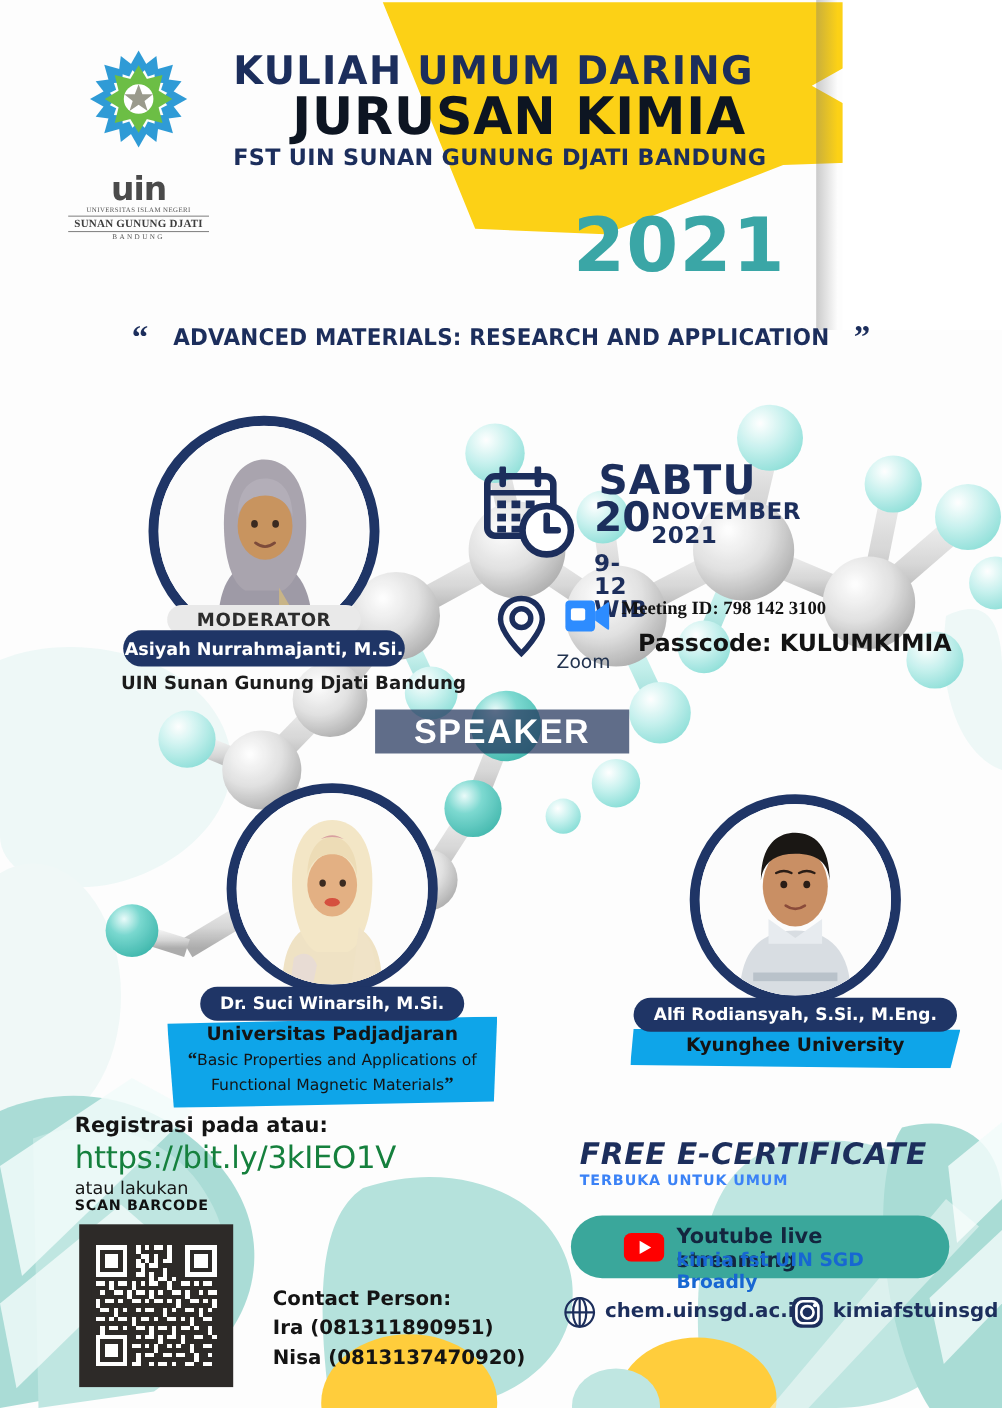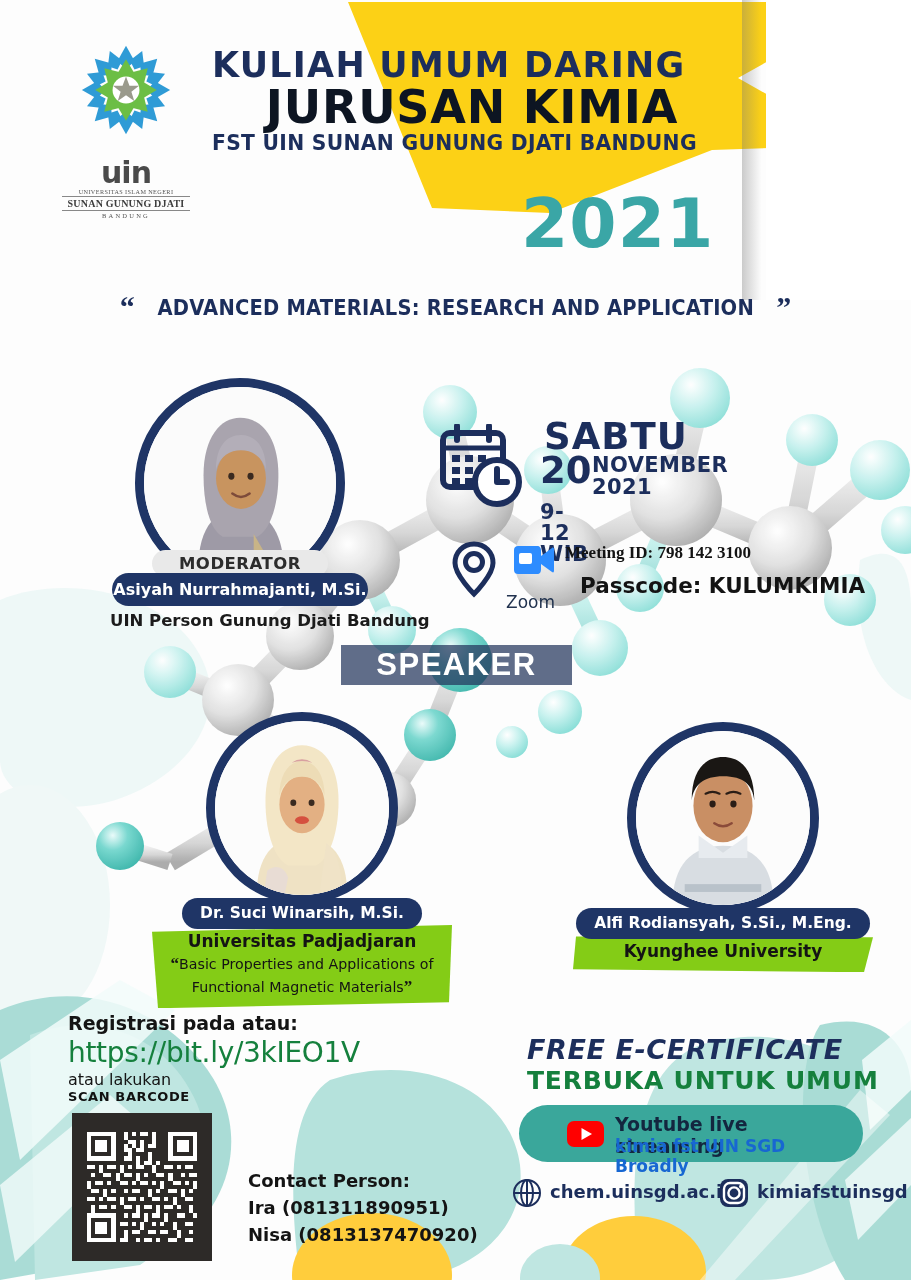--- a/index.html
+++ b/index.html
@@ -176,21 +176,21 @@
   .spk1 { left:152px; top:712px; width:300px; }
   .spk2 { left:573px; top:722px; width:300px; }
   .spk .avatar { width:192px; height:192px; border:9px solid #1f3566; }
   .spk .nm {
     position:relative; margin:-18px auto 0; height:31px; z-index:4;
     background:#1f3566; border-radius:16px; color:#fff;
     font-family:"DejaVu Sans", sans-serif; font-size:15.5px; font-weight:bold;
     line-height:31px; padding:0 18px; display:inline-block;
   }
   .yellowbar {
-    position:relative; margin-top:-4px; background:#84cc16;
+    position:relative; margin-top:-4px; background:#0ea5e9;
     padding:6px 10px 10px;
   }
   .yellowbar.left  { clip-path:polygon(0% 8%, 100% 0%, 99% 93%, 2% 100%); }
   .yellowbar.right { clip-path:polygon(1% 4%, 100% 6%, 97% 100%, 0% 92%); }
   .uni {
     font-family:"DejaVu Sans", sans-serif; font-size:17px; font-weight:bold;
     color:#141414; line-height:1.25;
   }
   .ttl {
     font-family:"DejaVu Sans", sans-serif; font-size:14.2px; color:#141414;
@@ -214,22 +214,22 @@
     color:#141414; line-height:1.5;
   }
 
   
   .cert { position:absolute; left:527px; top:1035px; z-index:6; }
   .cert .c1 {
     font-family:"DejaVu Sans", sans-serif; font-size:27px; font-weight:bold;
     color:#1c2e5c; letter-spacing:.6px; line-height:1.12;font-style:italic;
   }
   .cert .c2 {
-    font-family:"DejaVu Sans", sans-serif; font-size:25px; font-weight:bold;
-    color:#15803d; letter-spacing:.8px; line-height:1.2; margin-top:1px;
+    font-family:"DejaVu Sans", sans-serif; font-size:13px; font-weight:bold;
+    color:#3b82f6; letter-spacing:.8px; line-height:1.2; margin-top:1px;
   }
 
   .ytpill {
     position:absolute; left:519px; top:1105px; width:344px; height:57px; z-index:6;
     background:#3aa79b; border-radius:29px;
   }
   .yt-ic { position:absolute; left:48px; top:16px; width:37px; height:26px; }
   .yt1 {
     position:absolute; left:96px; top:8px;
     font-family:"DejaVu Sans", sans-serif; font-size:19px; font-weight:bold; color:#13263f;
@@ -491,21 +491,21 @@
         <ellipse cx="101" cy="95" rx="26" ry="32" fill="#c8945f"></ellipse>
         <path d="M75,86 C75,62 86,50 101,50 C116,50 127,62 127,86 C123,72 112,66 101,66 C90,66 79,72 75,86 Z" fill="#b3aeb8"></path>
         <ellipse cx="91" cy="93" rx="3.2" ry="3.6" fill="#3a2a20"></ellipse>
         <ellipse cx="111" cy="93" rx="3.2" ry="3.6" fill="#3a2a20"></ellipse>
         <path d="M92,111 Q101,118 110,111" stroke="#7d4b3a" stroke-width="2.6" fill="none" stroke-linecap="round"></path>
         <path d="M120,152 L134,200 L108,200 Z" fill="#c8b487" transform="rotate(-14 122 176)"></path>
       </svg>
     </div>
     <div class="badge-mod">MODERATOR</div>
     <div class="badge-name">Asiyah Nurrahmajanti, M.Si.</div>
-    <div class="mod-aff">UIN Person Gunung Djati Bandung</div>
+    <div class="mod-aff">UIN Sunan Gunung Djati Bandung</div>
   </div>
 
   <div class="datewrap">
     <svg class="cal-icon" viewBox="0 0 84 84" xmlns="http://www.w3.org/2000/svg">
       <rect x="3" y="9" width="60" height="54" rx="7" fill="none" stroke="#1c2e5c" stroke-width="6"></rect>
       <line x1="17" y1="2" x2="17" y2="16" stroke="#1c2e5c" stroke-width="6" stroke-linecap="round"></line>
       <line x1="49" y1="2" x2="49" y2="16" stroke="#1c2e5c" stroke-width="6" stroke-linecap="round"></line>
       <line x1="3" y1="24" x2="63" y2="24" stroke="#1c2e5c" stroke-width="5"></line>
       <g fill="#1c2e5c">
         <rect x="12" y="31" width="8" height="7"></rect>

